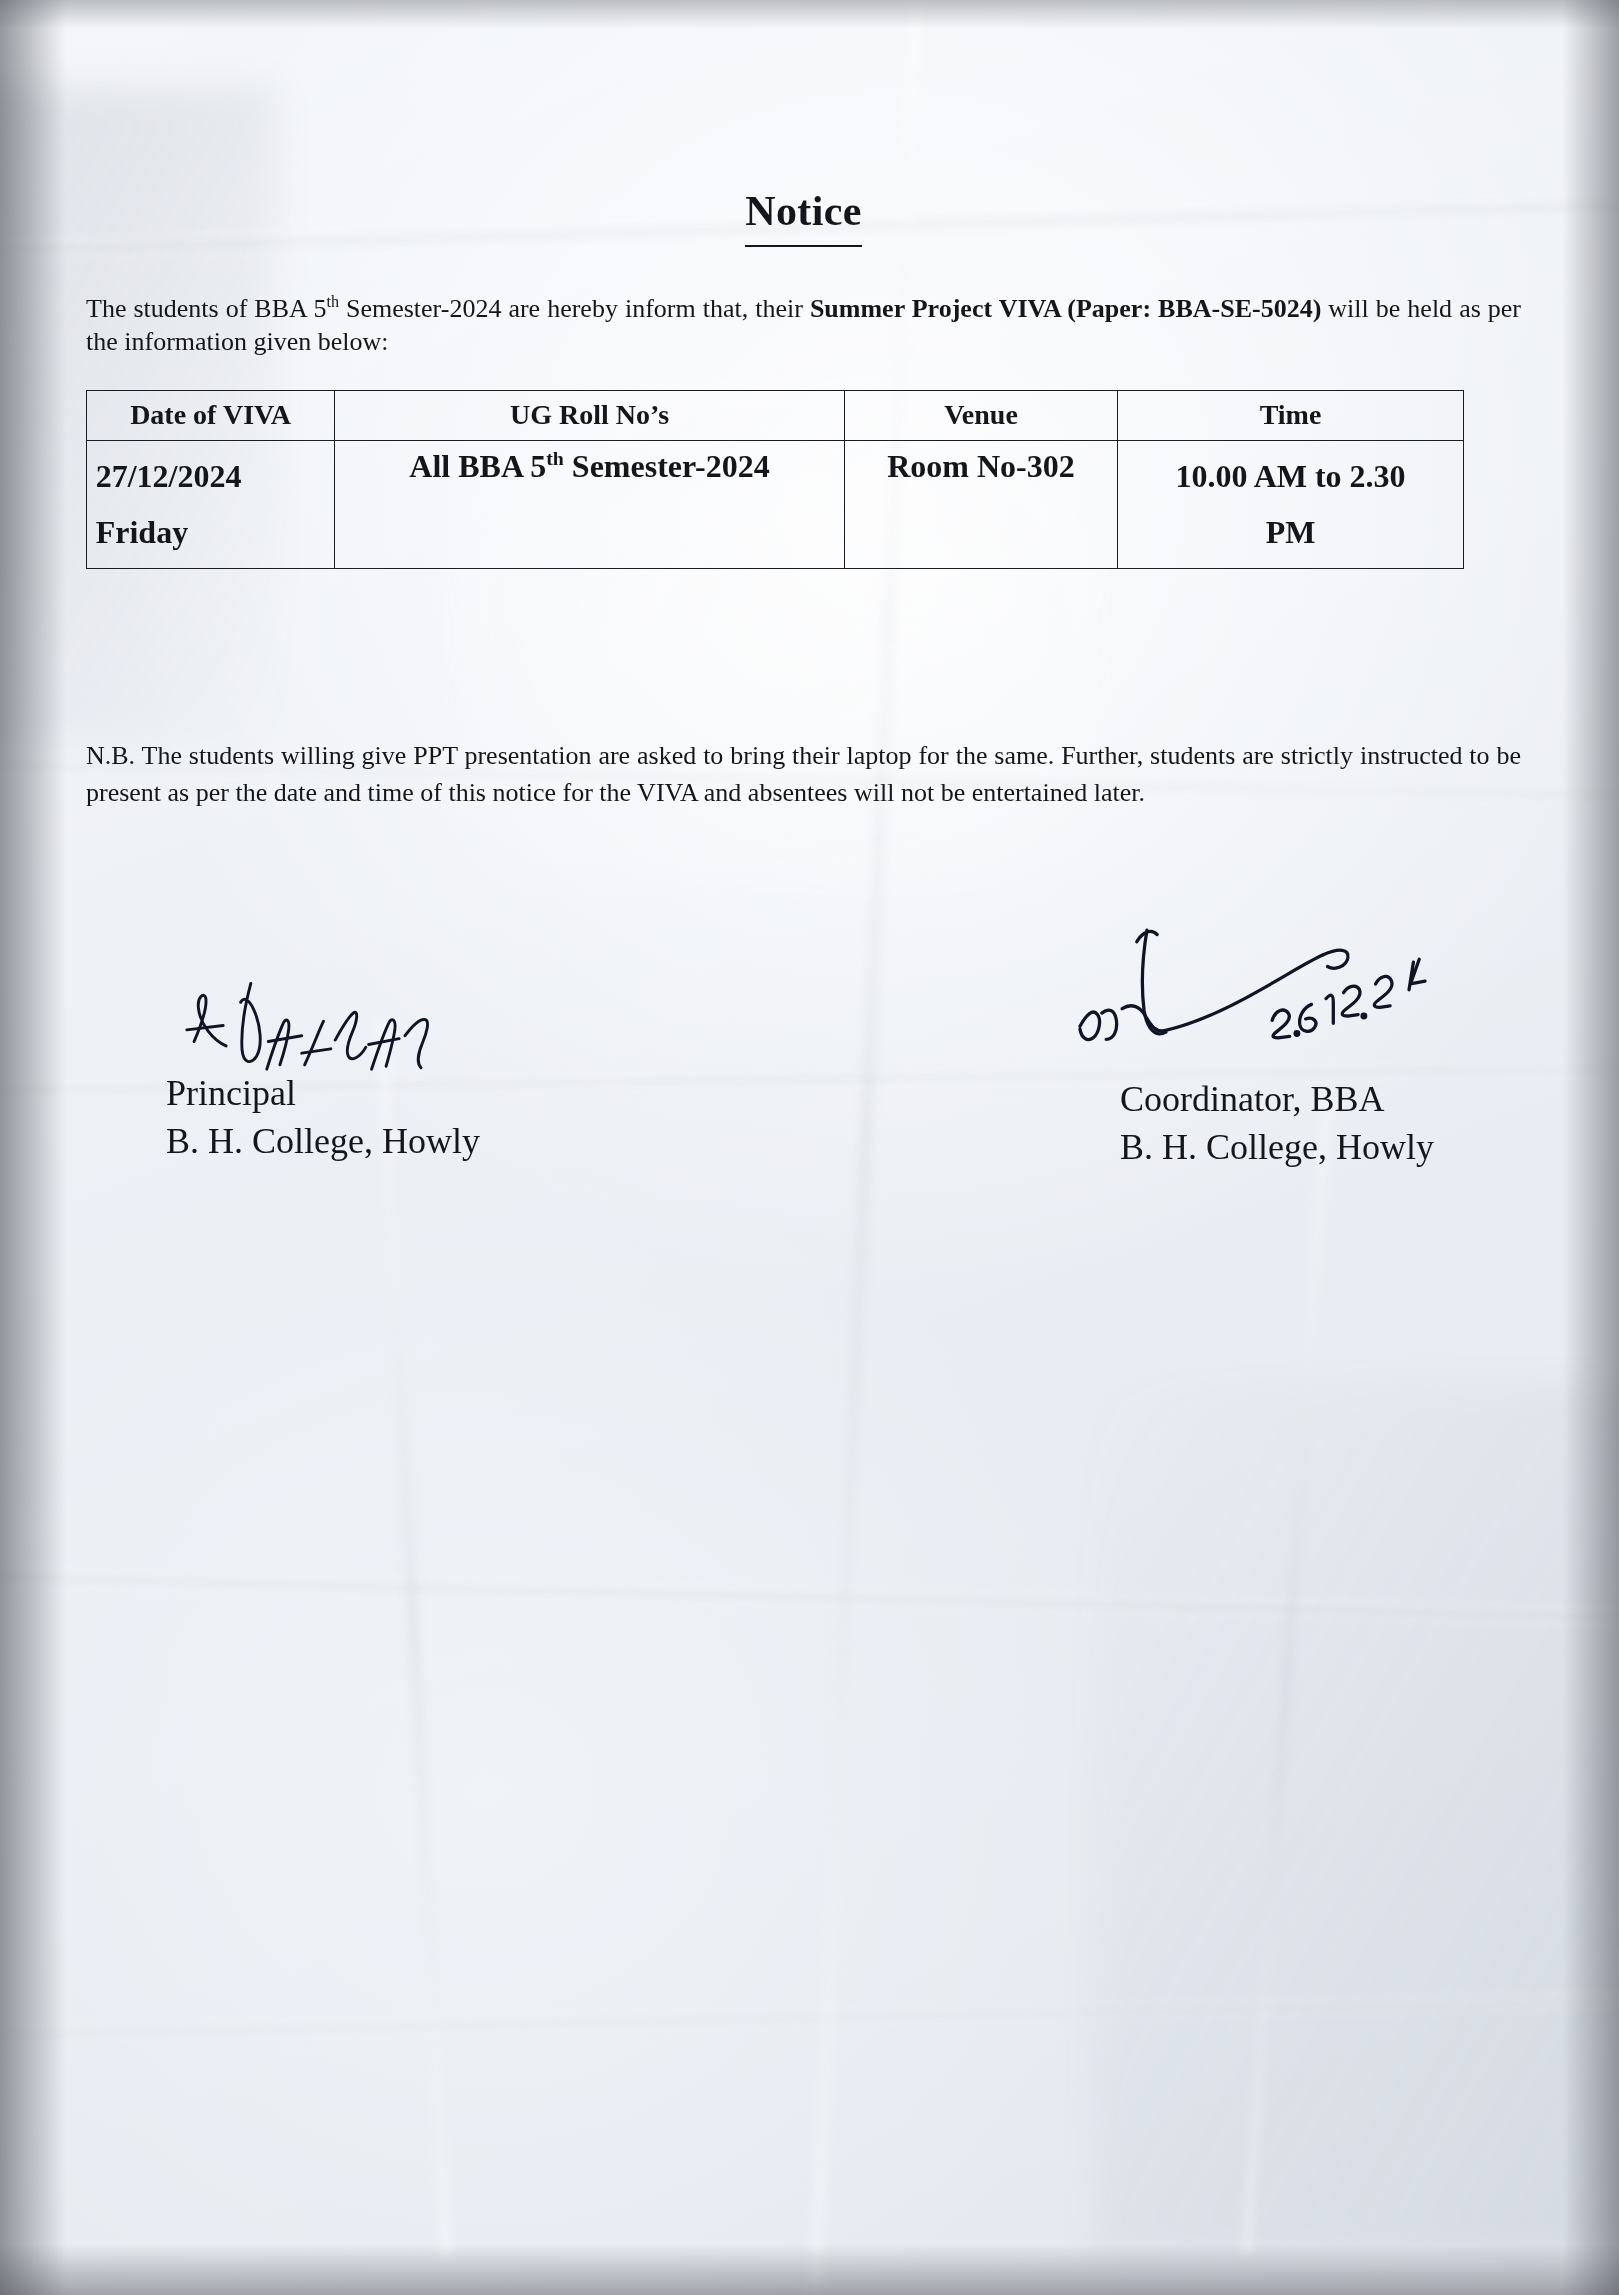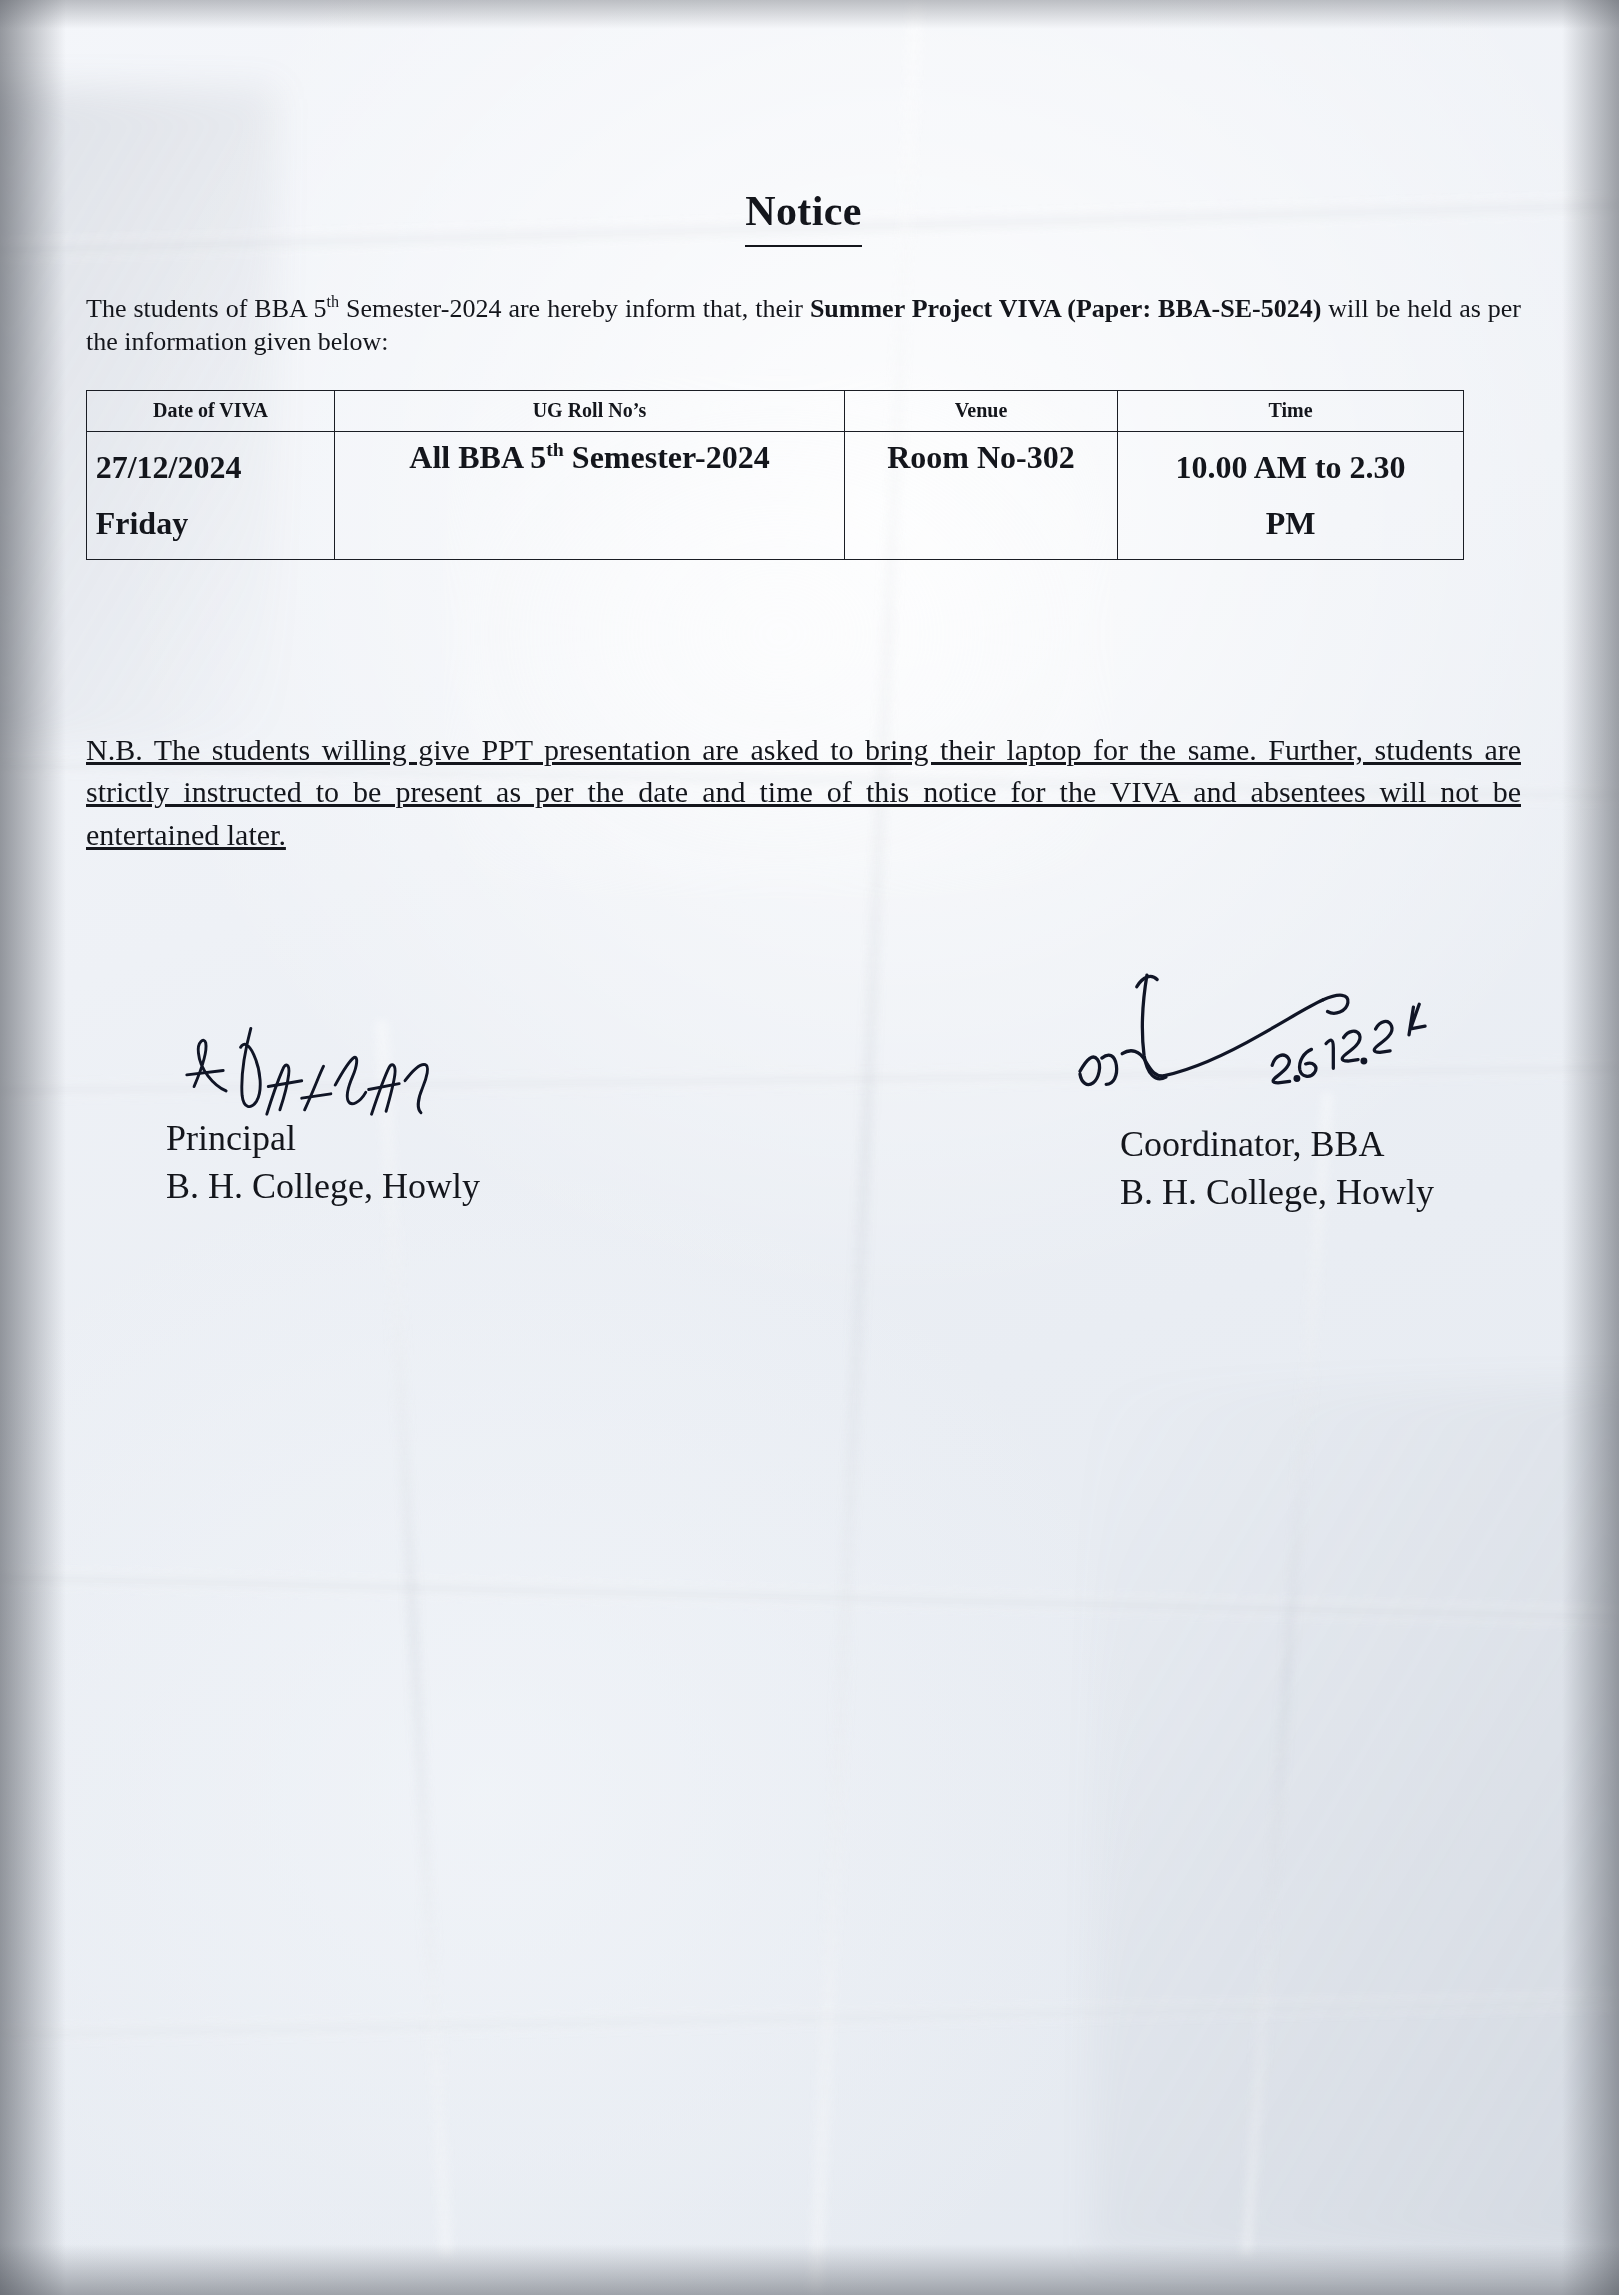--- a/index.html
+++ b/index.html
@@ -105,41 +105,40 @@
     width: 1376px;
     table-layout: fixed;
   }
   table.viva td, table.viva th {
     border: 1.8px solid #1a1d24;
     font-size: 32px;
     font-weight: bold;
     padding: 7.3px 8.7px;
     vertical-align: top;
   }
-  table.viva th { text-align: center; font-size: 20px; padding: 8.7px 7.3px; }
+  table.viva th { text-align: center; font-size: 28px; padding: 8.7px 7.3px; }
   .col-date  { width: 248px; }
   .col-roll  { width: 510px; }
   .col-venue { width: 273px; }
   .col-time  { width: 346px; }
 
   .cell-date { text-align: left; line-height: 1.75; }
   .cell-roll { text-align: center; }
   .cell-venue { text-align: center; }
   .cell-time { text-align: center; line-height: 1.75; }
   .time-l1 { display: block; }
   .time-l2 { display: block; text-align: center; }
 
   
   .nb {
     margin-top: 169px;
-    font-size: 30px;
+    font-size: 26px;
     line-height: 1.42;
     text-align: justify;
     text-justify: inter-word;
-    text-decoration: underline;
   }
 
   
   .sign-row {
     position: relative;
     margin-top: 157px;
     height: 218px;
   }
   .sign-block { position: absolute; font-size: 36px; line-height: 1.32; }
   .sign-left  { left: 80px; top: 102px; }

